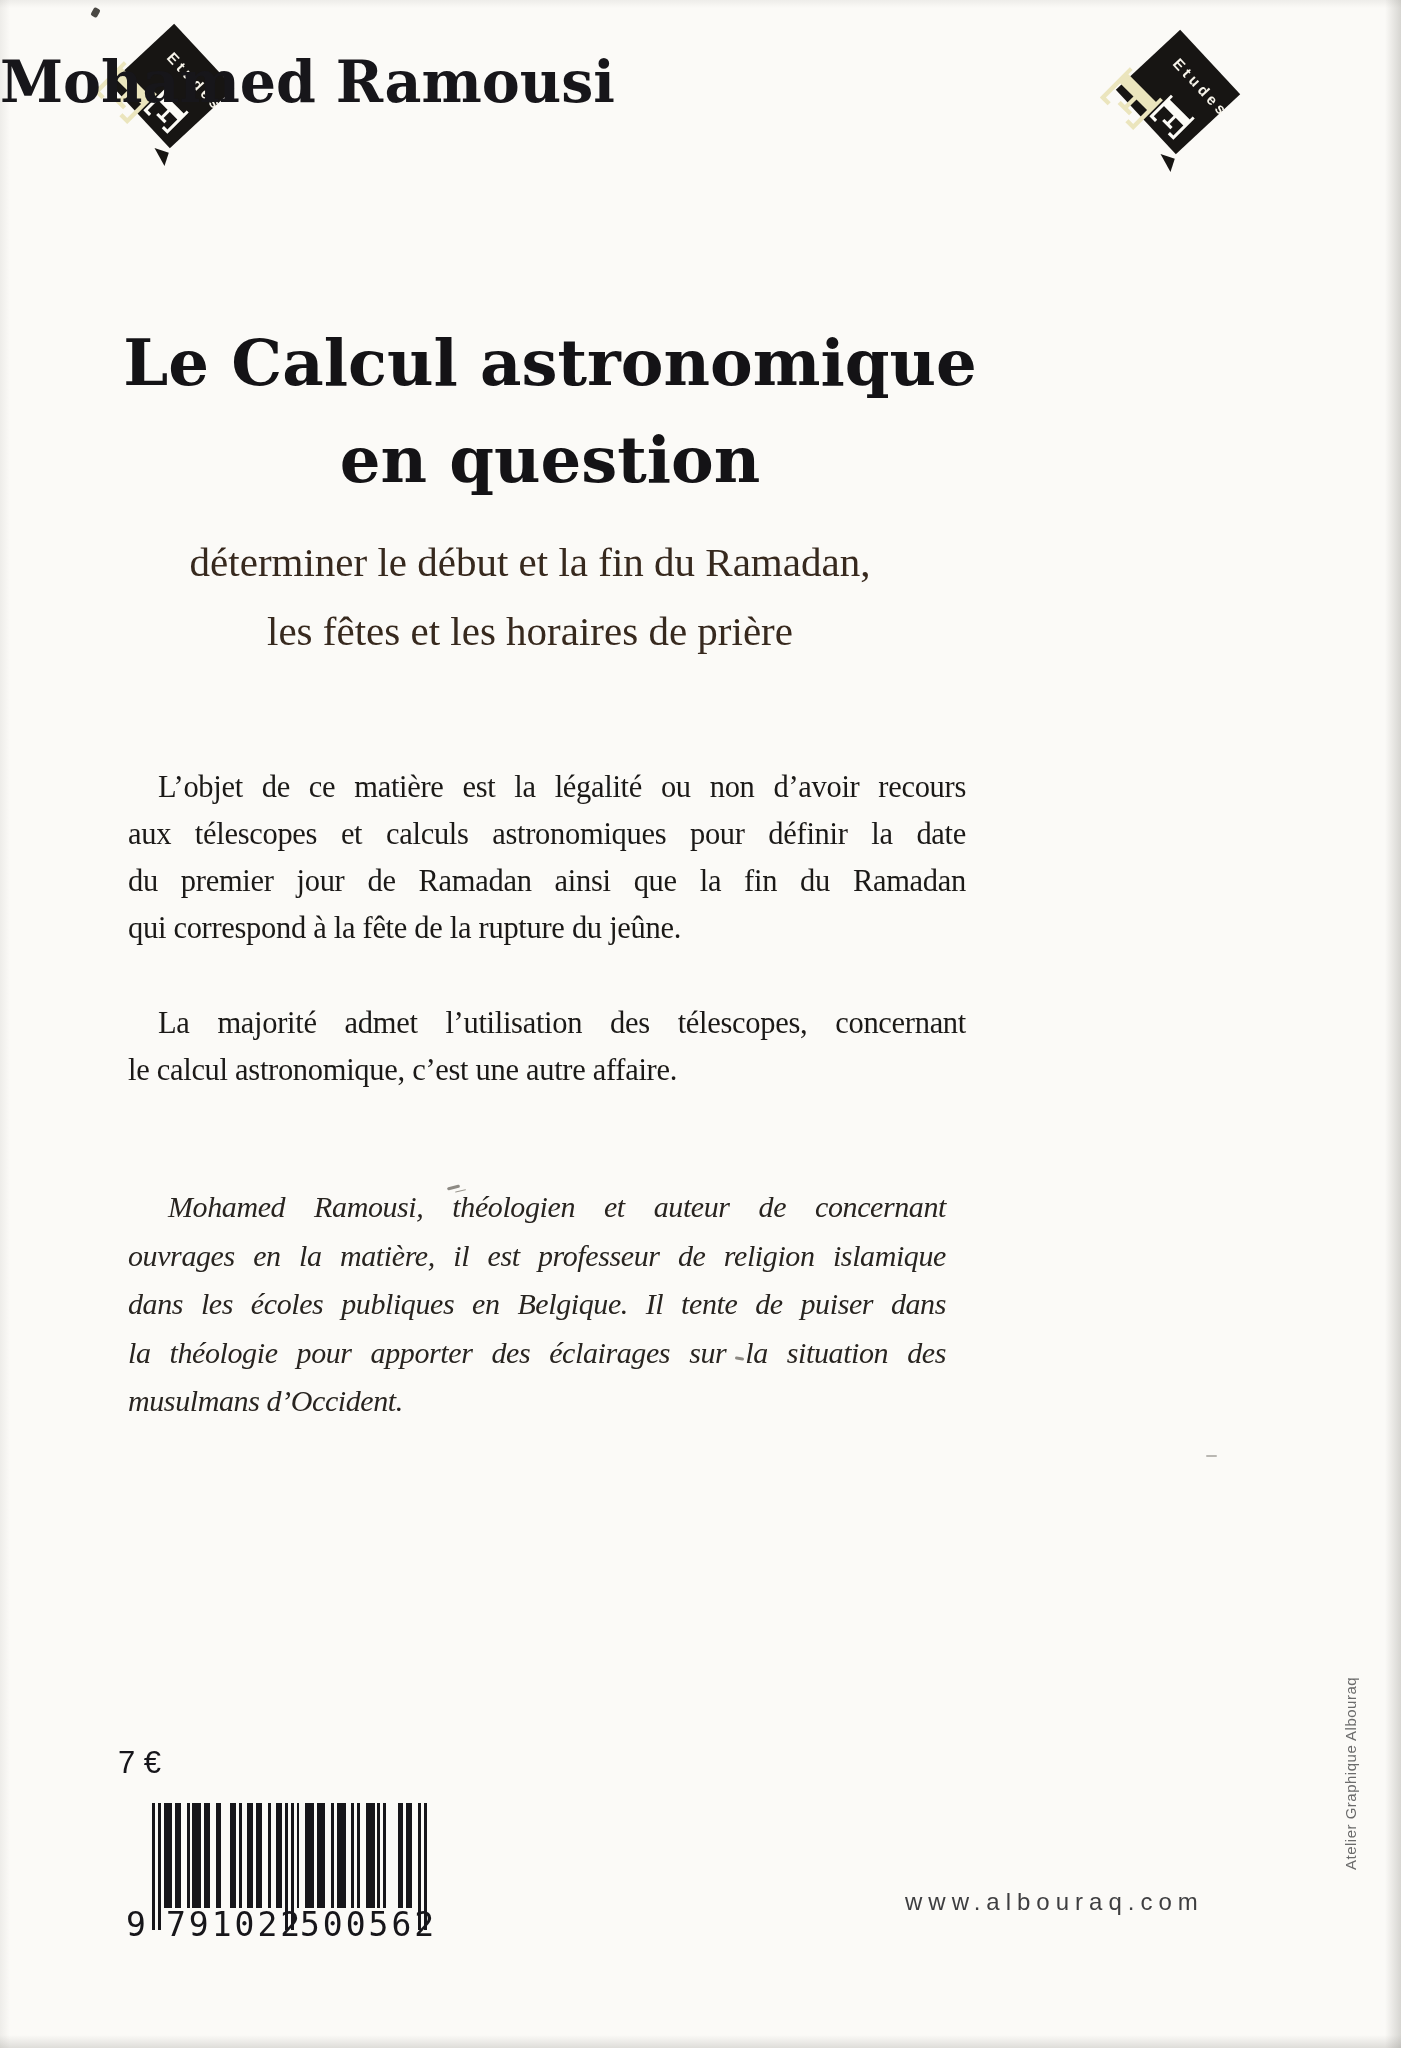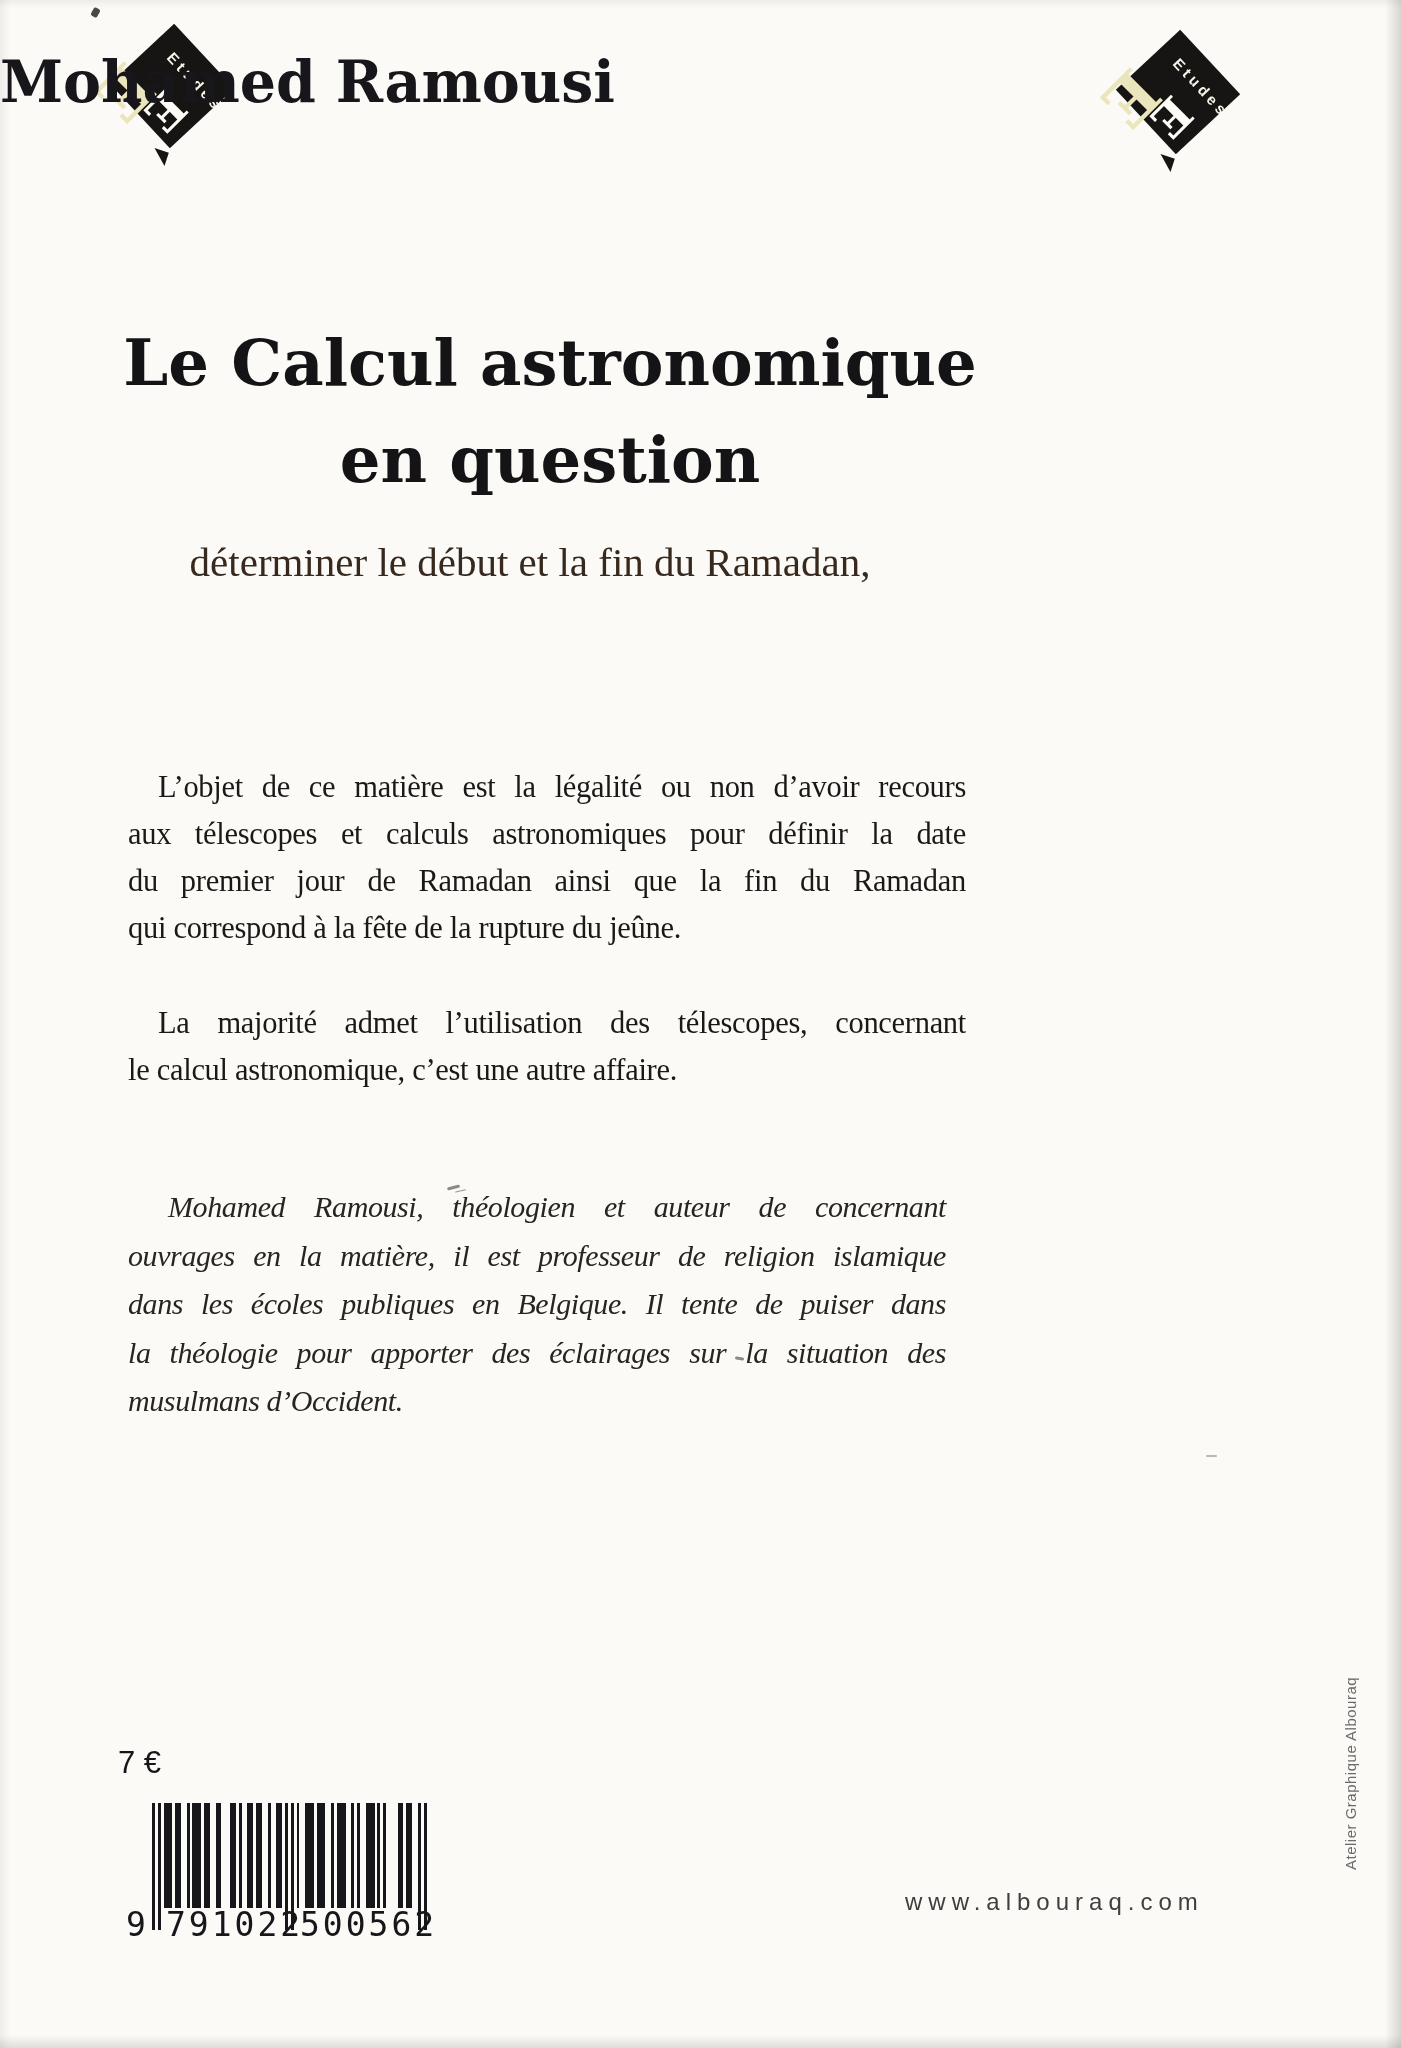--- a/index.html
+++ b/index.html
@@ -120,20 +120,21 @@
 
   <div class="author">Mohamed Ramousi</div>
 
   <div class="title">
     <div>Le Calcul astronomique</div>
     <div>en question</div>
   </div>
 
   <div class="subtitle">
     <div>déterminer le début et la fin du Ramadan,</div>
+    <div>les fêtes et les horaires de prière</div>
   </div>
 
   <div class="para p1">
     <div class="ln j ind">L’objet de ce matière est la légalité ou non d’avoir recours</div>
     <div class="ln j">aux télescopes et calculs astronomiques pour définir la date</div>
     <div class="ln j">du premier jour de Ramadan ainsi que la fin du Ramadan</div>
     <div class="ln">qui correspond à la fête de la rupture du jeûne.</div>
   </div>
 
   <div class="para p2">

